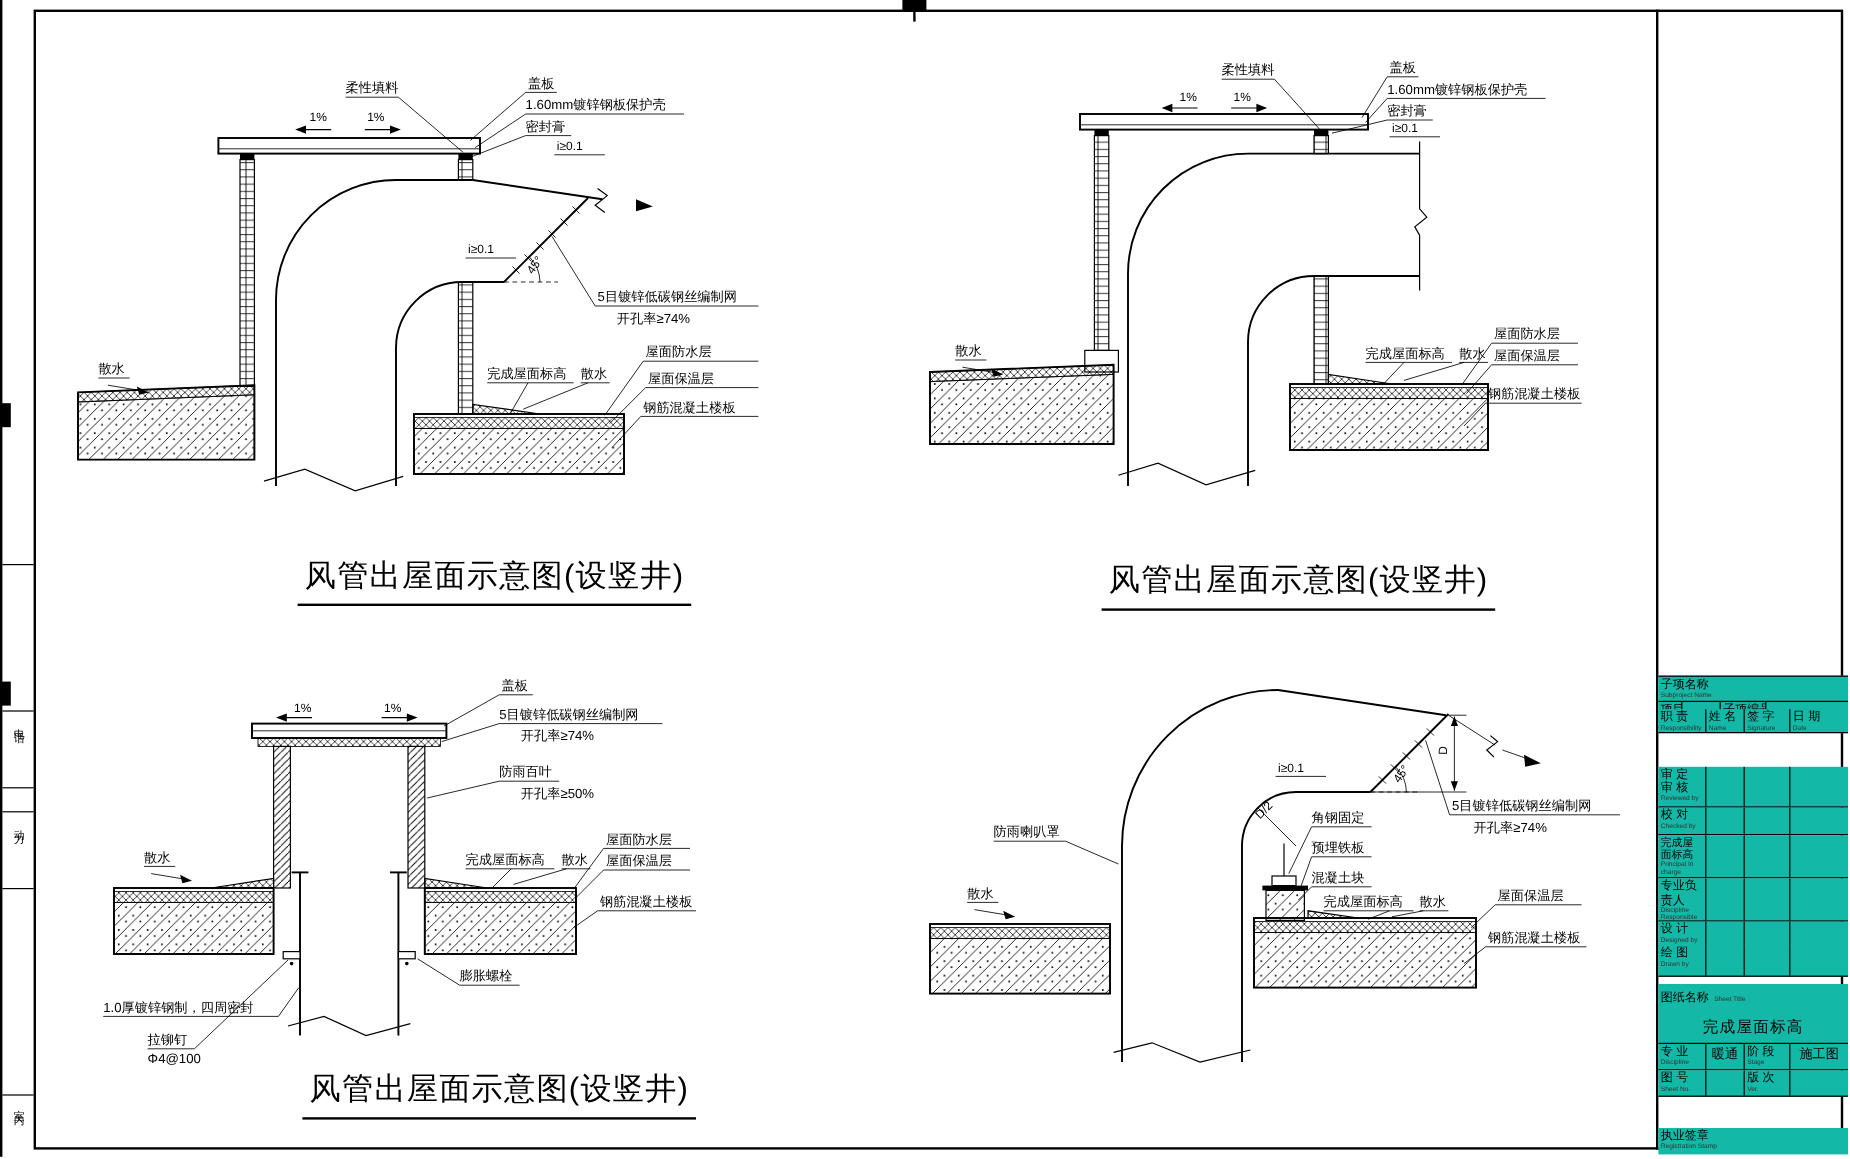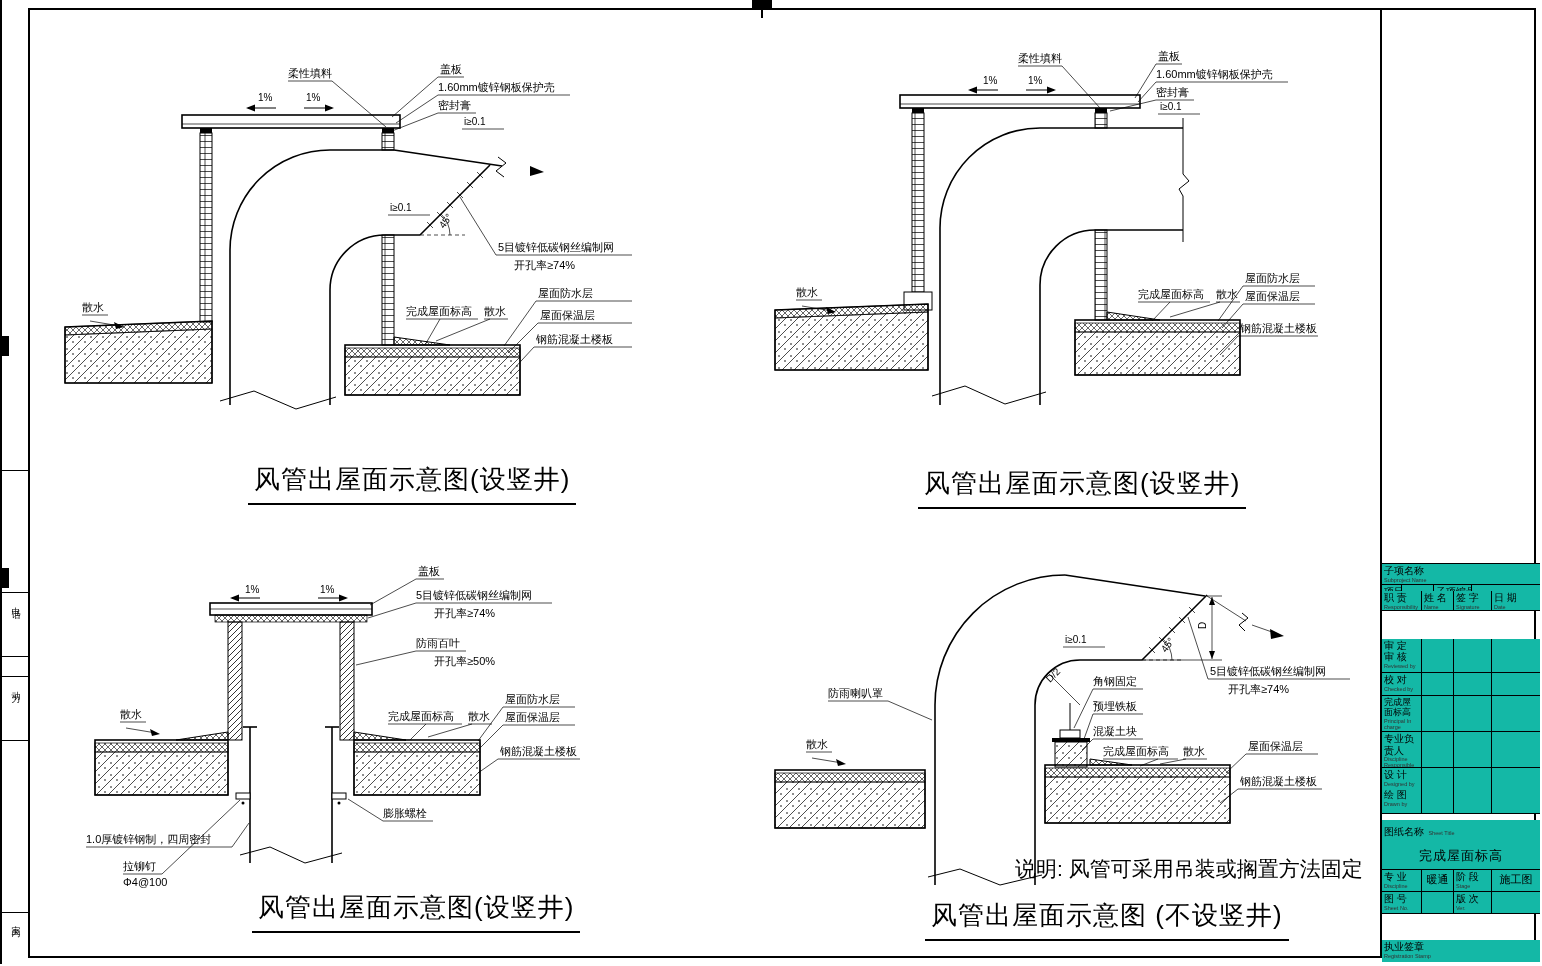--- a/index.html
+++ b/index.html
@@ -413,22 +413,20 @@
       <text x="450" y="130" class="t11">5目镀锌低碳钢丝编制网</text>
       <text x="468" y="148" class="t11">开孔率≥74%</text>
       <text x="488" y="205" class="t11">屋面保温层</text>
       <text x="480" y="240" class="t11">钢筋混凝土楼板</text>
     </g>
   </svg>
 
   <div class="dwg-title" style="left:248px;top:462px">风管出屋面示意图(设竖井)</div>
   <div class="dwg-title" style="left:918px;top:466px">风管出屋面示意图(设竖井)</div>
   <div class="dwg-title" style="left:252px;top:890px">风管出屋面示意图(设竖井)</div>
-  <div class="dwg-title" style="left:925px;top:898px">风管出屋面示意图 (不设竖井)</div>
-  <div class="note" style="left:1015px;top:855px">说明: 风管可采用吊装或搁置方法固定</div>
 
   <div class="tb">
     <div class="tb-row" style="top:555px;height:22px;border-top:1px solid #000">
       <div class="tb-cell last" style="width:158px">
         <div class="cn">子项名称</div>
         <div class="en">Subproject Name</div>
       </div>
     </div>
     <div class="tb-row" style="top:577px;height:22px">
       <div class="tb-cell" style="width:20px">

